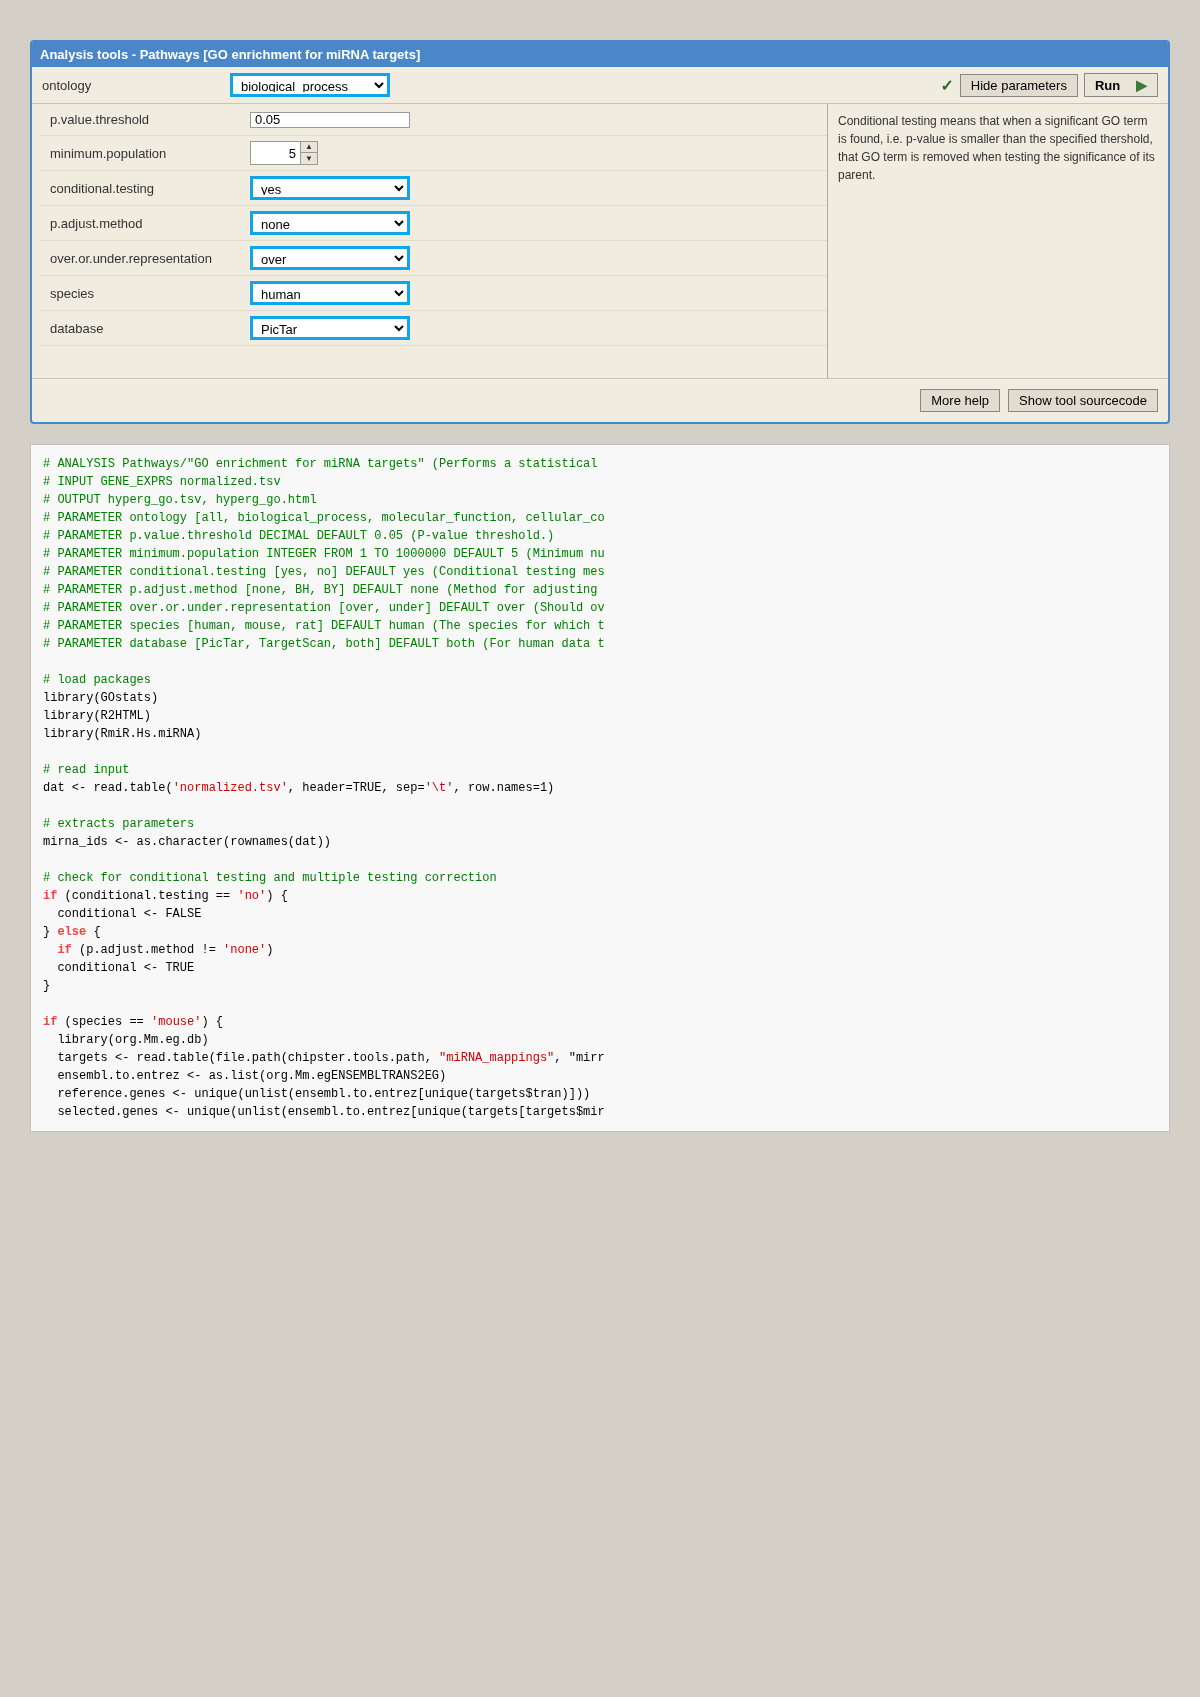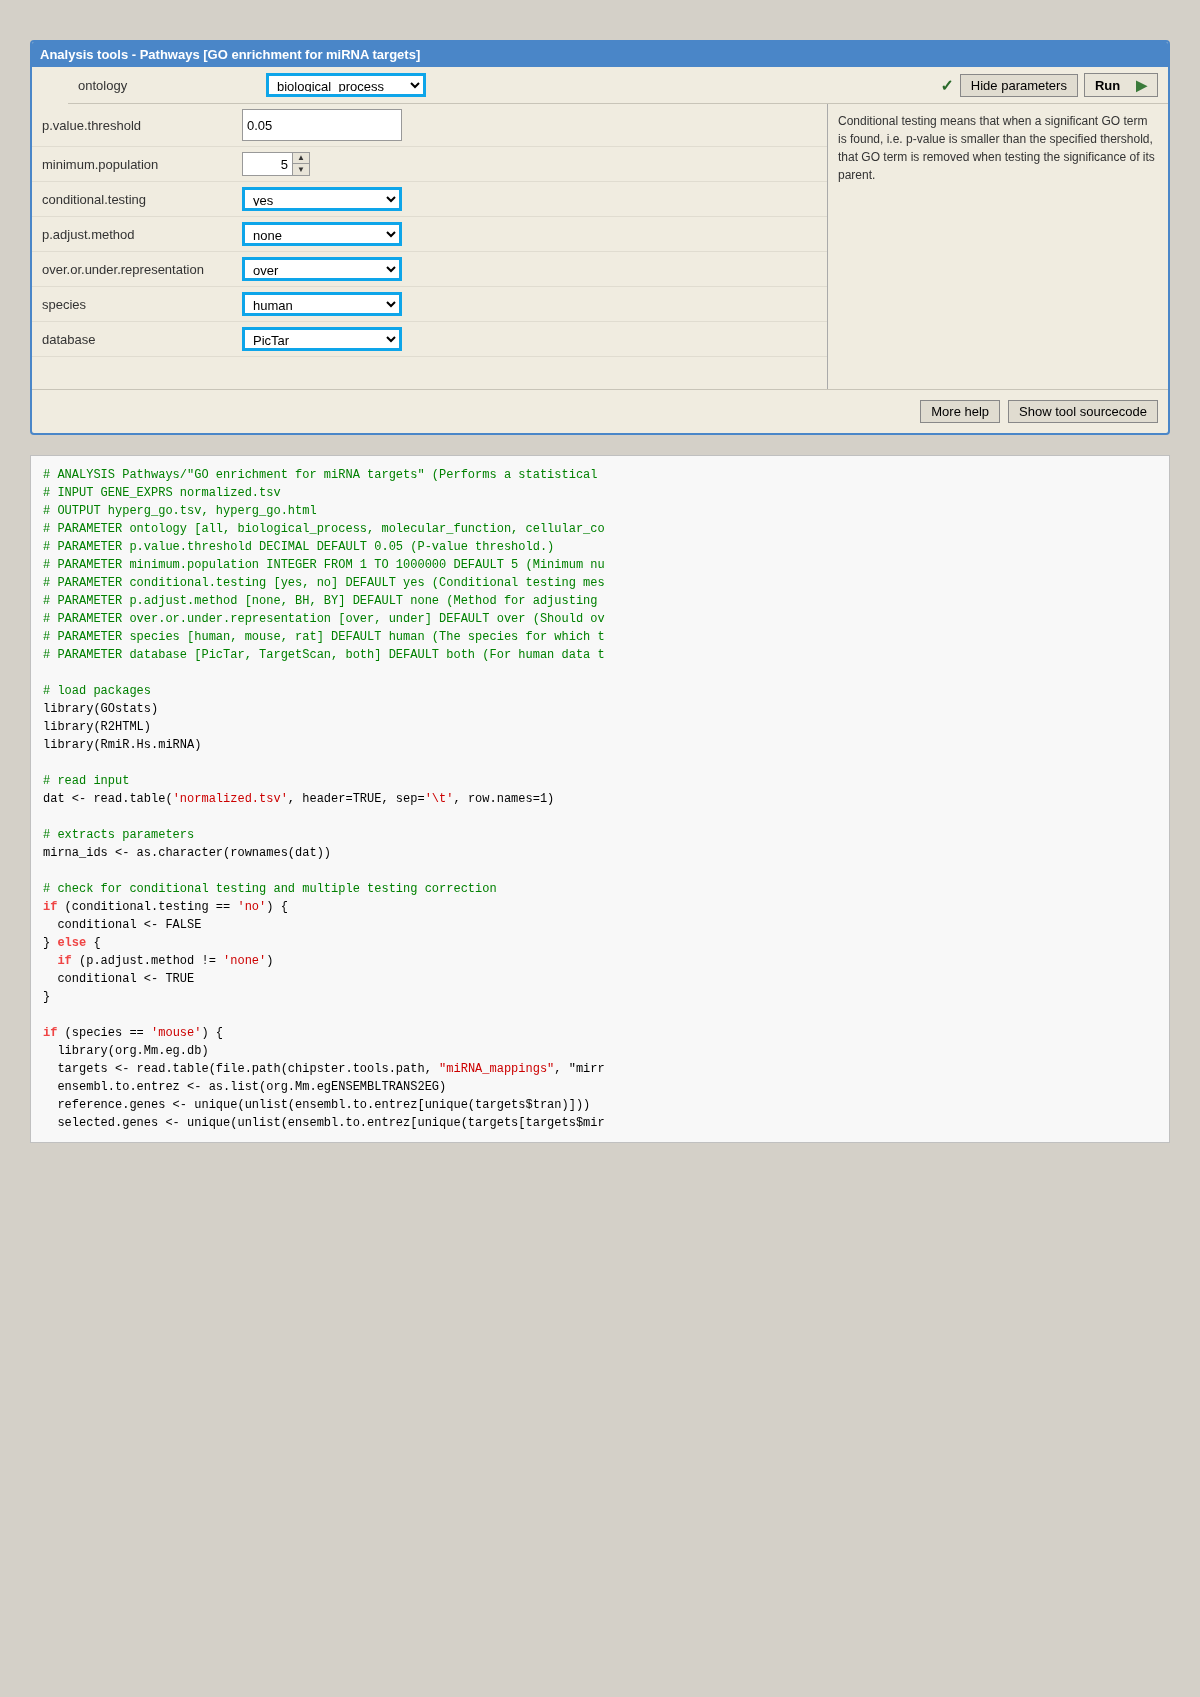--- a/index.html
+++ b/index.html
@@ -35,21 +35,20 @@
     .tool-panel-body {
       padding: 0;
     }
 
     .toolbar-row {
       display: flex;
       align-items: center;
       padding: 6px 10px;
       border-bottom: 1px solid #c8c4b8;
       gap: 8px;
-      margin-left: 36px;
     }
 
     .toolbar-label {
       width: 180px;
       color: #333;
       font-size: 13px;
     }
 
     .toolbar-control {
       flex: 1;
@@ -82,20 +81,21 @@
       color: #333;
       line-height: 1.5;
     }
 
     .param-row {
       display: flex;
       align-items: center;
       padding: 5px 10px;
       border-bottom: 1px solid #e0dcd0;
       min-height: 32px;
+      margin-left: 8px;
     }
 
     .param-label {
       width: 200px;
       font-size: 13px;
       color: #333;
     }
 
     .param-control {
       flex: 1;
@@ -109,21 +109,21 @@
       font-size: 13px;
       height: 24px;
     }
 
     input.param-input {
       width: 160px;
       padding: 2px 4px;
       border: 1px solid #999;
       background: white;
       font-size: 13px;
-      height: 32px;
+      height: 16px;
     }
 
     .spinner-wrapper {
       display: flex;
       align-items: center;
     }
 
     .spinner-input {
       width: 50px;
       padding: 2px 4px;

